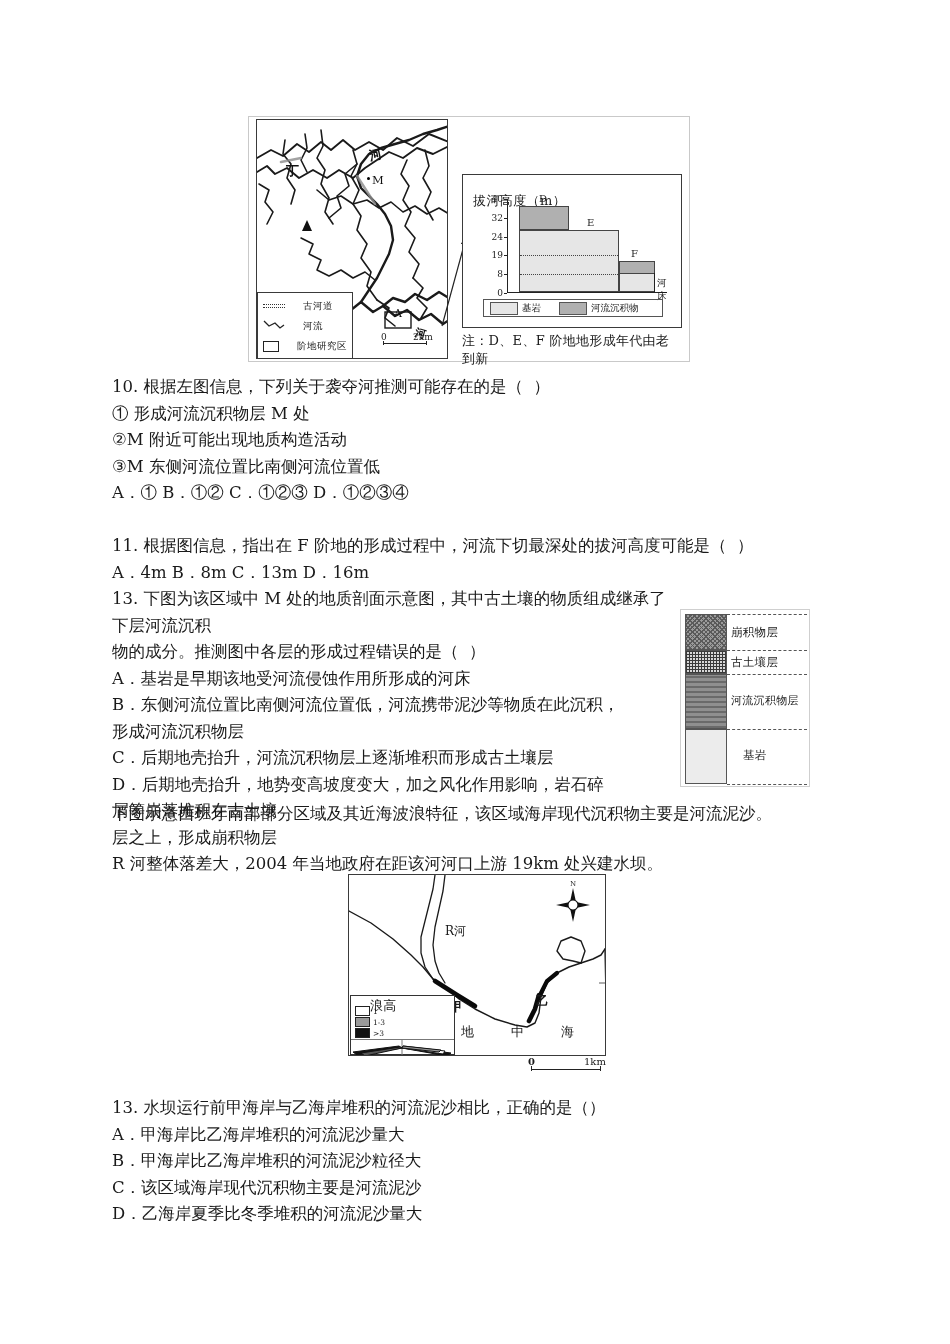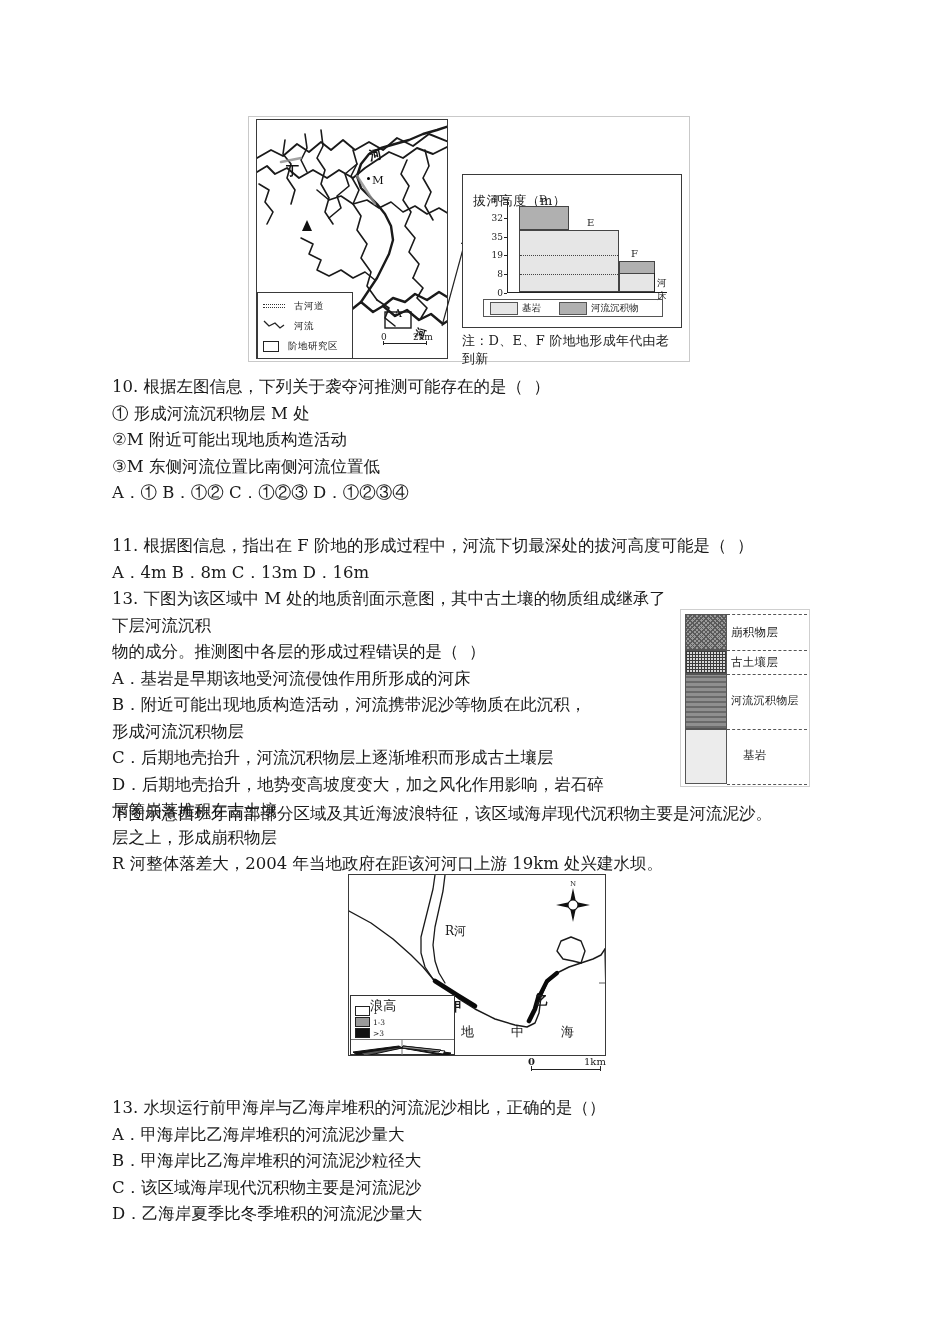--- a/index.html
+++ b/index.html
@@ -25,21 +25,21 @@
   #lbl-he1{left:112px;top:26px;transform:rotate(-12deg);}
   #lbl-M{left:115px;top:53px;font-size:11.5px;font-weight:400;}
   #lbl-bing{left:57px;top:174px;}
   #lbl-A{left:137px;top:187px;font-size:11px;font-weight:400;}
   #lbl-he2{left:158px;top:206px;font-size:11px;transform:rotate(15deg);}
   #mdot{position:absolute;left:110px;top:57px;width:3px;height:3px;border-radius:50%;background:#000;}
   #triangle{position:absolute;left:45px;top:100px;width:0;height:0;border-left:5px solid transparent;border-right:5px solid transparent;border-bottom:11px solid #111;}
 
   
   #leg1{position:absolute;left:0px;top:172px;width:96px;height:68px;border:1px solid #3a3a3a;background:#fff;box-sizing:border-box;}
-  #leg1 .row{position:absolute;left:5px;font-size:9px;white-space:nowrap;display:flex;align-items:center;gap:9px;}
+  #leg1 .row{position:absolute;left:5px;font-size:9px;white-space:nowrap;display:flex;align-items:center;gap:18px;}
   #leg1 .r0{top:7px;} #leg1 .r1{top:27px;} #leg1 .r2{top:47px;}
   .sw-dash{width:22px;height:7px;position:relative;}
   .sw-dash:before{content:"";position:absolute;left:0;top:1px;width:22px;border-top:1.4px dotted #333;}
   .sw-dash:after{content:"";position:absolute;left:0;top:4px;width:22px;border-top:1.4px dotted #333;}
   .sw-riv{width:22px;height:9px;}
   .sw-box{width:14px;height:9px;border:1.2px solid #222;}
   #leg1 .tx{font-size:9.5px;letter-spacing:.5px;}
 
   
   #scale1{position:absolute;left:124px;top:212px;width:58px;font-size:9px;}
@@ -189,21 +189,21 @@
     <div id="chartbox">
       <div id="chart-title">拔河高度（m）</div>
       <div id="plot">
 
         <div class="axisline" style="left:0;top:0;width:1.4px;height:94px;"></div>
         <div class="axisline" style="left:0;top:92.6px;width:160px;height:1.4px;"></div>
 
         <div class="ytick" style="top:94px;">0</div>
         <div class="ytick" style="top:75.2px;">8</div>
         <div class="ytick" style="top:56.4px;">19</div>
-        <div class="ytick" style="top:37.6px;">35</div>
+        <div class="ytick" style="top:37.6px;">24</div>
         <div class="ytick" style="top:18.8px;">32</div>
         <div class="ytick" style="top:0px;">40</div>
         <div class="tickmark" style="top:94px;"></div>
         <div class="tickmark" style="top:75.2px;"></div>
         <div class="tickmark" style="top:56.4px;"></div>
         <div class="tickmark" style="top:37.6px;"></div>
         <div class="tickmark" style="top:18.8px;"></div>
         <div class="tickmark" style="top:0px;"></div>
 
         <div class="terr rock" style="left:12px;top:30.5px;width:50px;height:62.5px;"></div>
@@ -245,21 +245,21 @@
 
   <div class="body-col" style="top:533px;">
     <div class="qline">11. 根据图信息，指出在 F 阶地的形成过程中，河流下切最深处的拔河高度可能是（  ）</div>
     <div class="qline">A．4m B．8m C．13m D．16m</div>
   </div>
 
   <div class="body-col" style="top:586px;width:560px;">
     <div class="qline">13. 下图为该区域中 M 处的地质剖面示意图，其中古土壤的物质组成继承了下层河流沉积</div>
     <div class="qline">物的成分。推测图中各层的形成过程错误的是（  ）</div>
     <div class="qline">A．基岩是早期该地受河流侵蚀作用所形成的河床</div>
-    <div class="qline">B．附近可能出现地质构造活动，河流携带泥沙等物质在此沉积，</div>
+    <div class="qline">B．东侧河流位置比南侧河流位置低，河流携带泥沙等物质在此沉积，</div>
     <div class="qline">形成河流沉积物层</div>
     <div class="qline">C．后期地壳抬升，河流沉积物层上逐渐堆积而形成古土壤层</div>
     <div class="qline">D．后期地壳抬升，地势变高坡度变大，加之风化作用影响，岩石碎</div>
     <div class="qline">屑等崩落堆积在古土壤</div>
     <div class="qline">层之上，形成崩积物层</div>
   </div>
 
   <div id="fig2">
     <div class="col pat-talus" style="top:4px;height:36px;"></div>
     <div class="col pat-soil" style="top:40px;height:24px;"></div>

